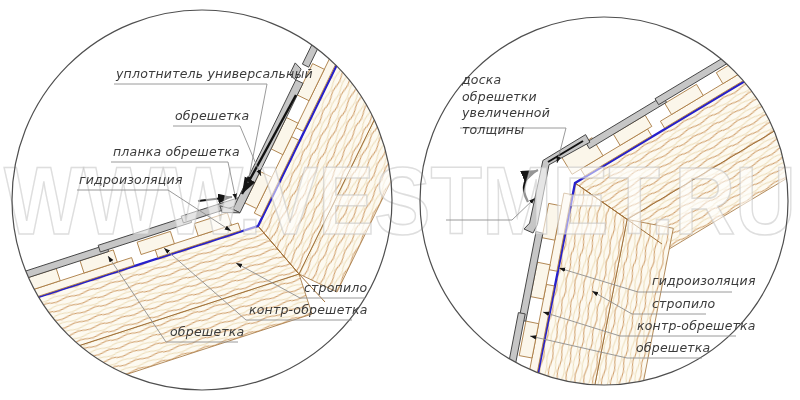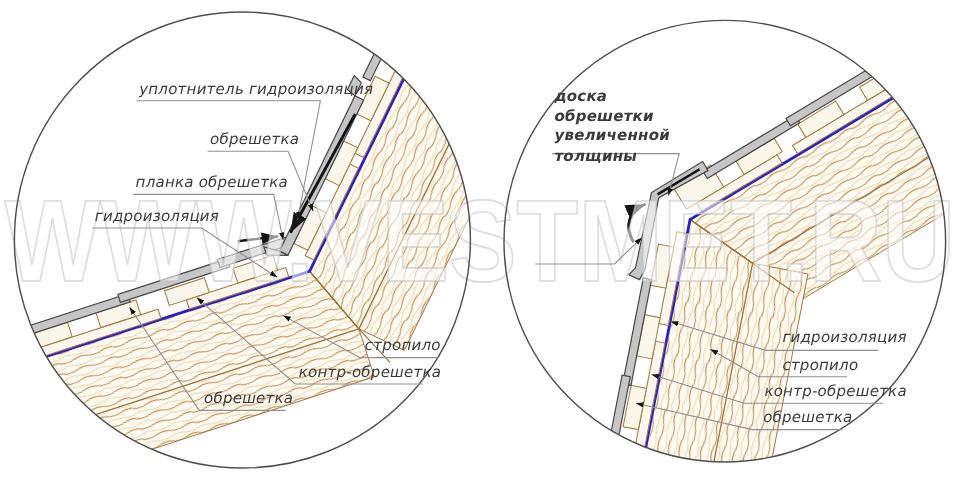--- a/index.html
+++ b/index.html
@@ -1,21 +1,21 @@
 <!DOCTYPE html>
 <html><head>
 <meta charset="utf-8">
 <style>
   html,body{margin:0;padding:0;background:#ffffff;}
   .stage{position:relative;width:800px;height:400px;background:#fff;overflow:hidden;
          font-family:"DejaVu Sans",sans-serif;}
   svg{position:absolute;left:0;top:0;}
   .lbl{position:absolute;font:italic 12.5px "DejaVu Sans",sans-serif;color:#3b3b3b;
        white-space:nowrap;letter-spacing:.2px;}
-  .wrap{white-space:normal;line-height:1.32;font-weight:bold;}
+  .wrap{white-space:normal;line-height:1.32;}
 </style>
 </head>
 <body>
 
 <div class="stage">
 
 <svg width="800" height="400" viewBox="0 0 800 400">
   <defs>
     <clipPath id="clipL">
           <circle cx="202" cy="200" r="190"></circle>
@@ -153,21 +153,21 @@
     <polyline points="238,342 166,342 108,256" marker-end="url(#arw)"></polyline>
     <polyline points="460,128 566,128 557,163" marker-end="url(#arw)"></polyline>
     <polyline points="446,220 512,220 535,198" marker-end="url(#arw)"></polyline>
     <polyline points="732,292 638,292 559,268" marker-end="url(#arw)"></polyline>
     <polyline points="706,314 632,314 592,291" marker-end="url(#arw)"></polyline>
     <polyline points="736,336 620,336 543,312" marker-end="url(#arw)"></polyline>
     <polyline points="702,358 627,358 530,336" marker-end="url(#arw)"></polyline>
   </g>
 </svg>
 
-<div class="lbl" style="left:116px;top:66px">уплотнитель гидроизоляция</div>
+<div class="lbl" style="left:116px;top:66px">уплотнитель универсальный</div>
 <div class="lbl" style="left:175px;top:108px">обрешетка</div>
 <div class="lbl" style="left:113px;top:144px">планка обрешетка</div>
 <div class="lbl" style="left:79px;top:172px">гидроизоляция</div>
 <div class="lbl" style="left:304px;top:280px">стропило</div>
 <div class="lbl" style="left:249px;top:302px">контр-обрешетка</div>
 <div class="lbl" style="left:170px;top:324px">обрешетка</div>
 
 <div class="lbl wrap" style="left:462px;top:72px;width:102px">доска обрешетки увеличенной толщины</div>
 <div class="lbl" style="left:652px;top:273px">гидроизоляция</div>
 <div class="lbl" style="left:652px;top:296px">стропило</div>

